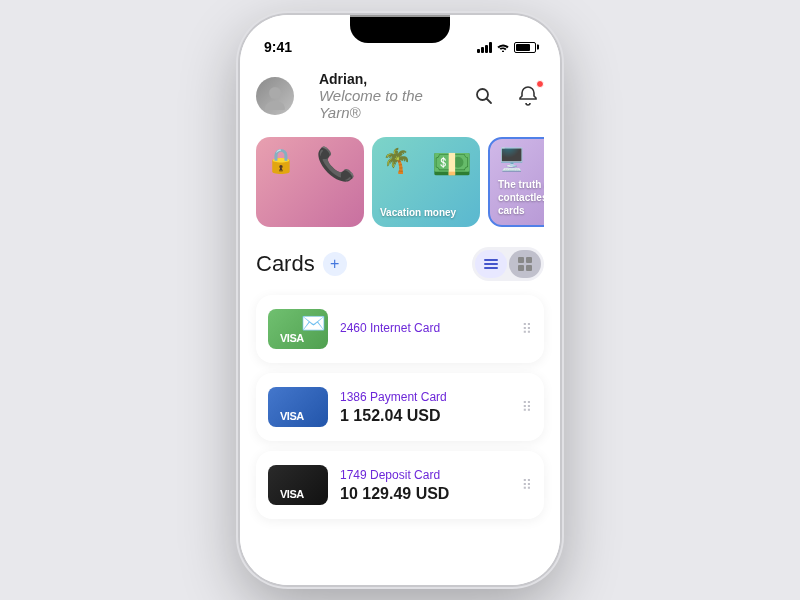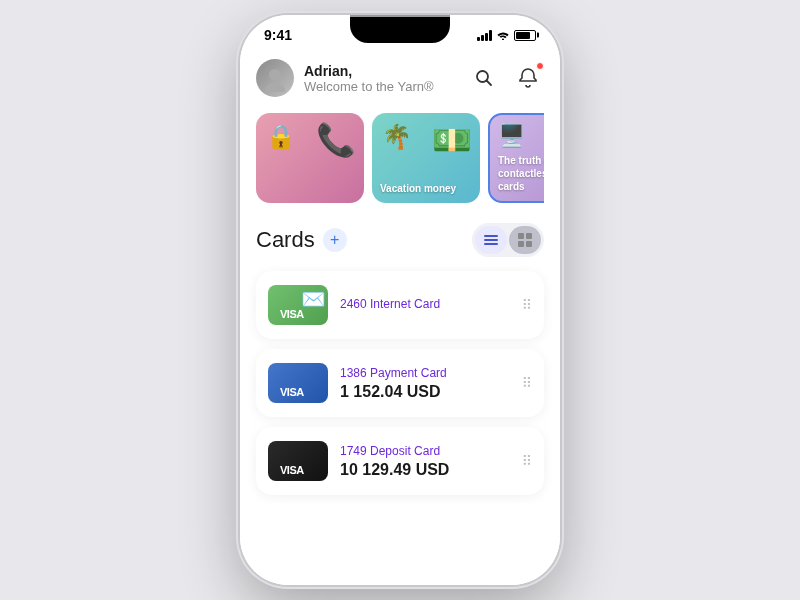--- a/index.html
+++ b/index.html
@@ -45,21 +45,21 @@
       background: #ffffff;
       border-radius: 44px;
       overflow: hidden;
     }
 
     
     .status-bar {
       display: flex;
       justify-content: space-between;
       align-items: center;
-      padding: 12px 24px 4px;
+      padding: 24px 24px 4px;
       position: relative;
     }
 
     .status-time {
       font-size: 14px;
       font-weight: 600;
       color: #000;
     }
 
     .status-icons {
@@ -135,21 +135,21 @@
     .header {
       display: flex;
       align-items: center;
       justify-content: space-between;
       padding: 12px 0 16px;
     }
 
     .header-left {
       display: flex;
       align-items: center;
-      gap: 10px;
+      gap: 25px;
     }
 
     .avatar {
       width: 38px;
       height: 38px;
       border-radius: 50%;
       background: linear-gradient(135deg, #8a8a8a, #c0c0c0);
       overflow: hidden;
       display: flex;
       align-items: center;
@@ -157,22 +157,23 @@
       font-size: 16px;
     }
 
     .header-text .greeting {
       font-size: 14px;
       font-weight: 700;
       color: #1a1a1a;
     }
 
     .header-text .subtitle {
-      font-size: 13px;
+      font-size: 15px;
       color: #8a8a8a;
+      font-style: italic;
     }
 
     .header-right {
       display: flex;
       gap: 12px;
       align-items: center;
     }
 
     .header-icon-btn {
       width: 32px;

